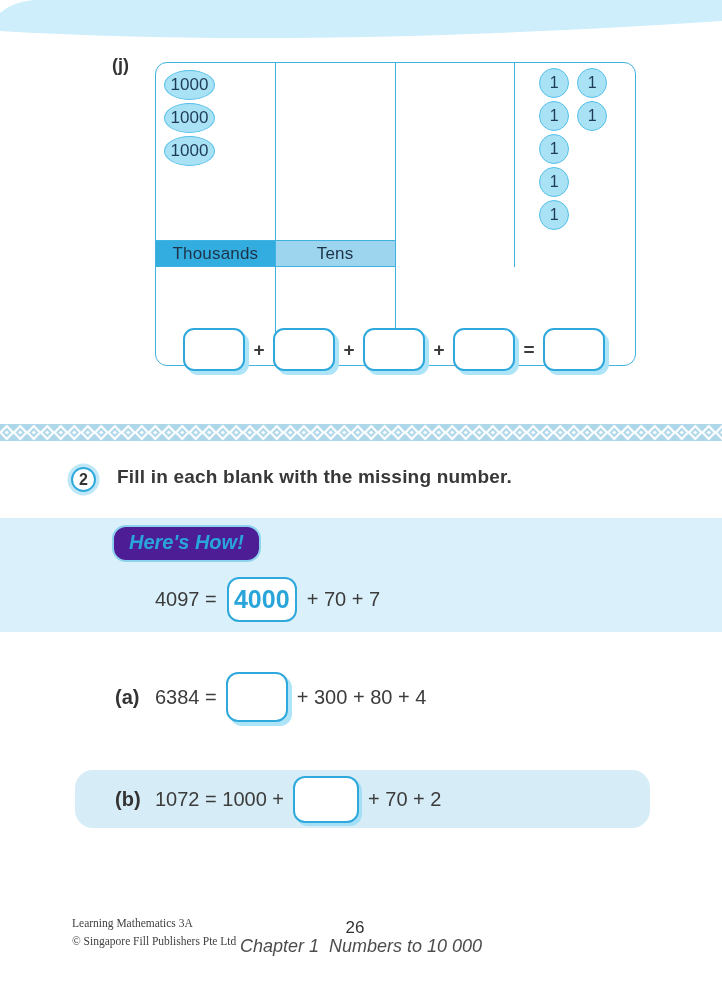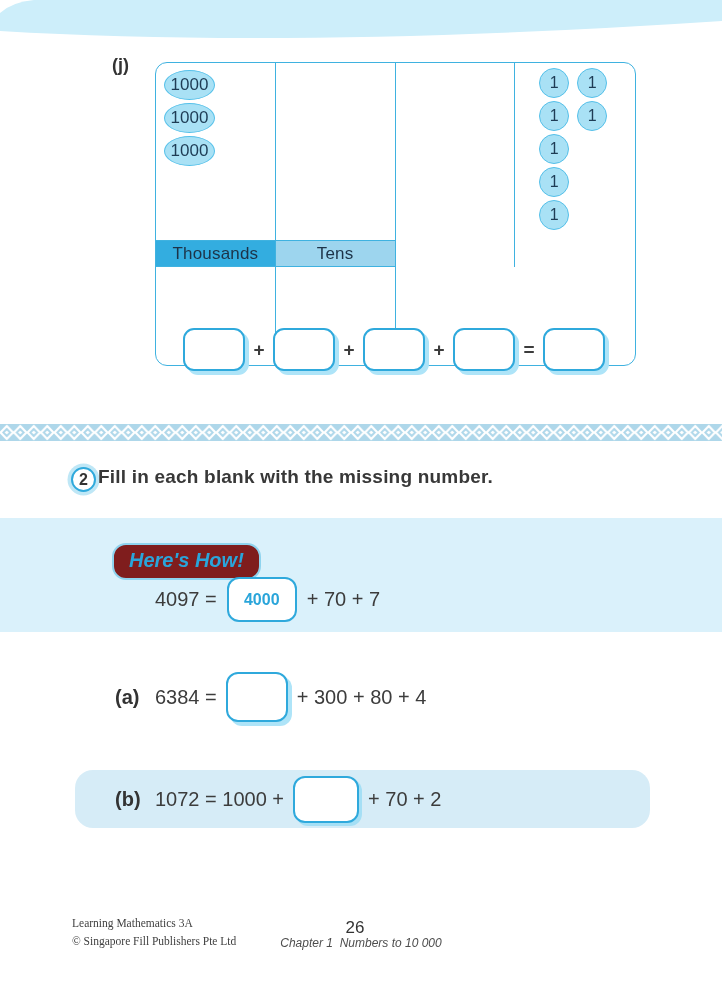--- a/index.html
+++ b/index.html
@@ -72,36 +72,36 @@
   .divider { position:absolute; left:0; top:424px; width:722px; height:17px; }
 
   
   .q2-row { position:absolute; left:71px; top:466px; display:flex; align-items:flex-start; }
   .q-badge {
     width:25px; height:25px; border-radius:50%;
     border:2.5px solid #2fa9dc; box-shadow:0 0 0 3.5px #bfe7f6;
     background:#fff; display:flex; align-items:center; justify-content:center;
     font-size:16px; font-weight:bold; color:#333; flex:none; margin-top:1px;
   }
-  .q-text { margin-left:2px; font-size:19px; font-weight:bold; color:#383838; letter-spacing:.2px; }
+  .q-text { margin-left:21px; font-size:19px; font-weight:bold; color:#383838; letter-spacing:.2px; }
 
   
   .hh-band { position:absolute; left:0; top:518px; width:722px; height:114px; background:#daf1fb; }
   .hh-badge {
-    position:absolute; left:112px; top:25px;
-    background:#7f1d1d; border:2.5px solid #8ed3ee; border-radius:14px;
+    position:absolute; left:112px; top:7px;
+    background:#4c1d95; border:2.5px solid #8ed3ee; border-radius:14px;
     padding:4px 15px 6px 15px;
     font-size:20px; font-weight:bold; font-style:italic; color:#2aa5da;
   }
   .hh-eq { position:absolute; left:155px; top:59px; display:flex; align-items:center; font-size:20px; color:#3c3c3c; }
   .answer-box {
     width:70px; height:45px; margin:0 10px;
     background:#fff; border:2.5px solid #2fa9dc; border-radius:12px;
     display:flex; align-items:center; justify-content:center;
-    font-size:16px; font-weight:bold; color:#2aa5da;
+    font-size:25px; font-weight:bold; color:#2aa5da;
   }
 
   
   .part-row { position:absolute; display:flex; align-items:center; font-size:20px; color:#3c3c3c; }
   .part-a { left:115px; top:672px; }
   .part-label { font-weight:bold; color:#333; width:26px; }
   .part-lhs { margin-left:14px; }
   .part-box {
     width:62px; height:50px; margin:0 9px;
     background:#fff; border:2px solid #2fa9dc; border-radius:12px;
@@ -116,21 +116,21 @@
   .part-b-band .part-box { height:47px; width:66px; box-shadow:3px 3px 0 #a5dff5; }
 
   
   .footer-left {
     position:absolute; left:72px; top:915px;
     font-family:"Liberation Serif", serif; font-size:11.5px; line-height:1.55; color:#3f3f3f;
   }
   .footer-page { position:absolute; left:0; top:918px; width:710px; text-align:center; font-size:17px; color:#333; }
   .footer-chapter {
     position:absolute; left:0; top:936px; width:722px; text-align:center;
-    font-size:12px; font-style:italic; color:#4d4d4d; white-space:pre;
+    font-size:18px; font-style:italic; color:#4d4d4d; white-space:pre;
   }
 </style>
 </head>
 <body>
 
 <div class="top-curve">
   <svg width="722" height="50" viewBox="0 0 722 50" xmlns="http://www.w3.org/2000/svg">
     <path d="M34 0 Q12 2 0 13 L0 31 Q300 49 722 21 L722 0 Z" fill="#cdeefa"></path>
   </svg>
 </div>

